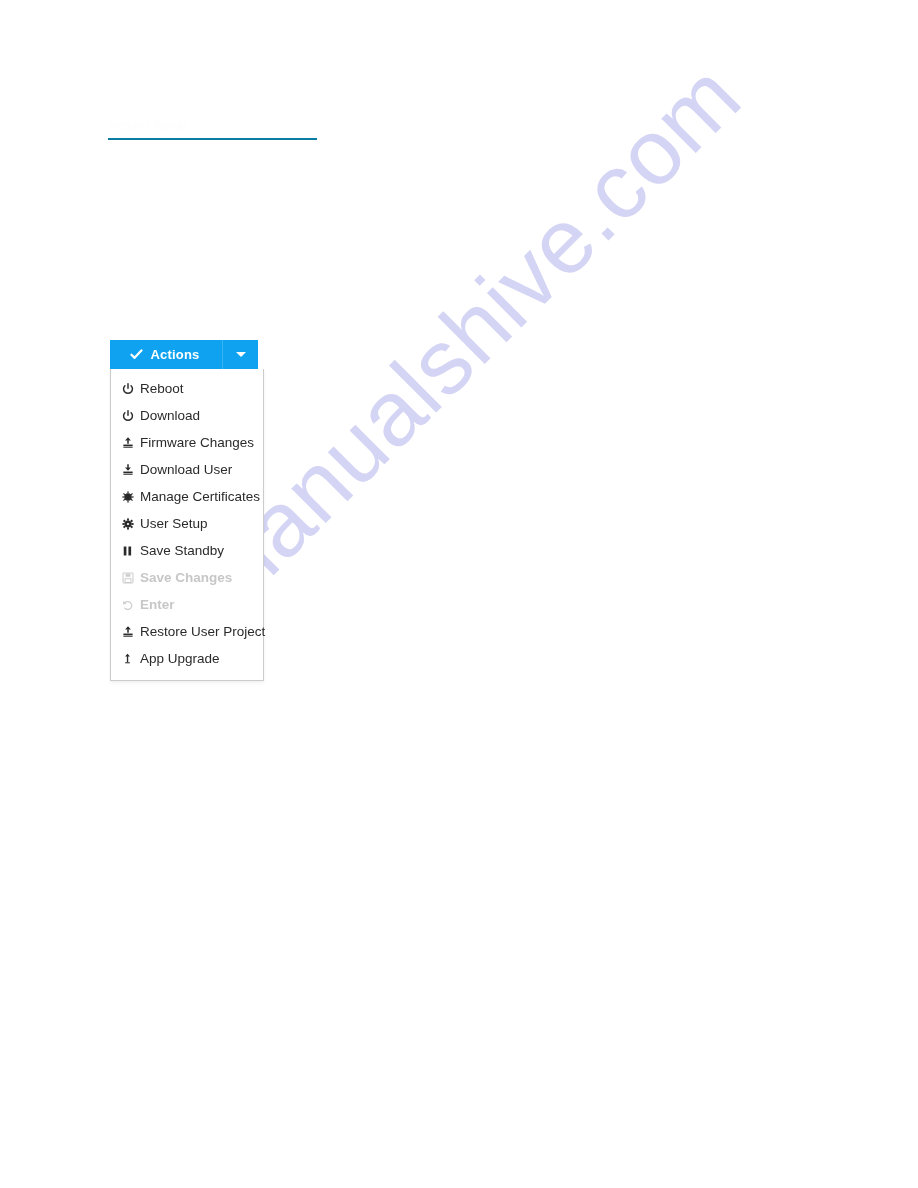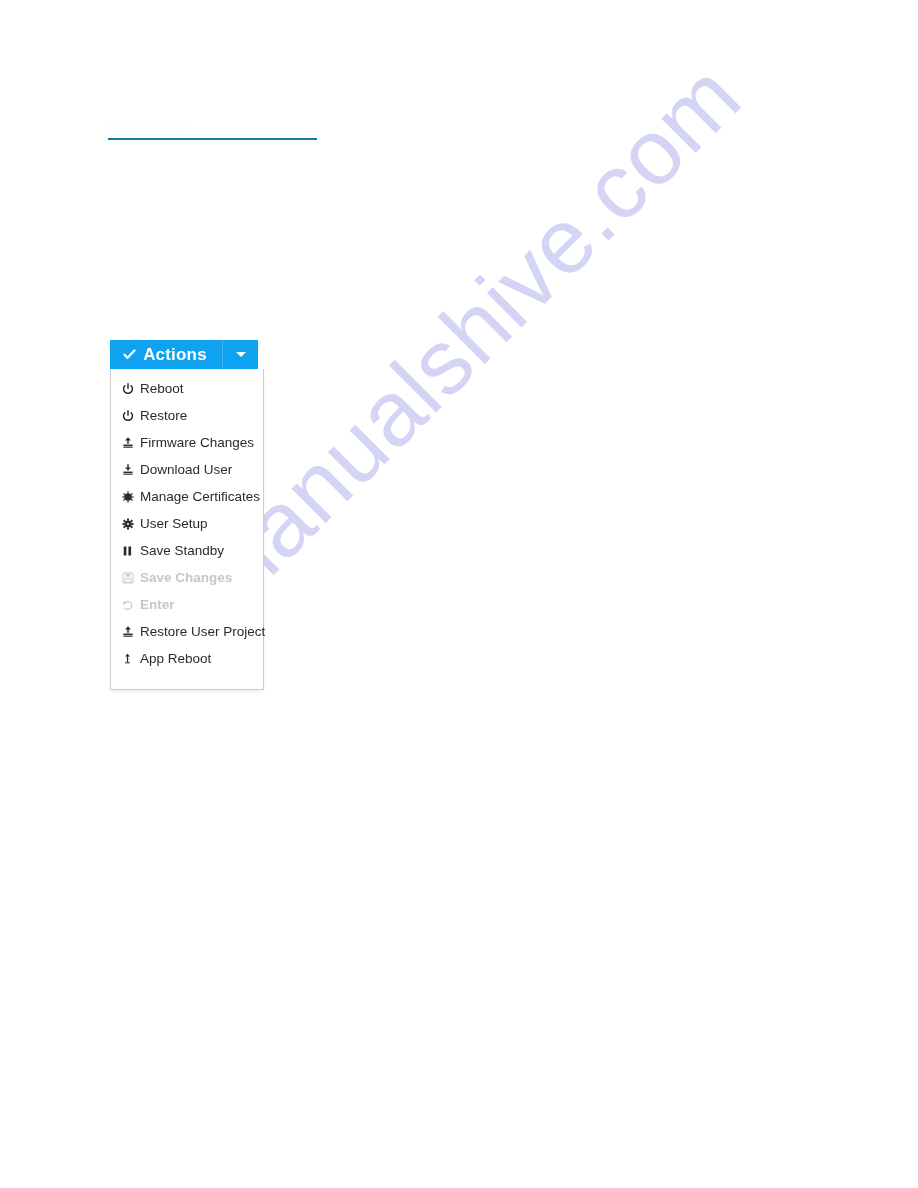--- a/index.html
+++ b/index.html
@@ -80,21 +80,21 @@
   #actions-button {
     flex: 1 1 auto;
     display: flex;
     align-items: center;
     justify-content: center;
     gap: 7px;
     background: #0ea2f0;
     color: #ffffff;
     border: none;
     font-family: "Liberation Sans", sans-serif;
-    font-size: 17px;
+    font-size: 13px;
     font-weight: bold;
     letter-spacing: .2px;
     cursor: pointer;
     padding: 0 10px 0 8px;
     box-sizing: border-box;
   }
   #actions-check-icon {
     display: inline-flex;
     width: 13px;
     height: 13px;
@@ -123,21 +123,21 @@
   
   #actions-menu {
     position: absolute;
     left: 0;
     top: 29px;
     width: 152px;
     background: #ffffff;
     border: 1px solid #cccccc;
     border-top: none;
     box-sizing: content-box;
-    padding: 6px 0 17px 0;
+    padding: 6px 0 8px 0;
     box-shadow: 0 2px 3px rgba(0,0,0,.06);
   }
   .menu-item {
     display: flex;
     align-items: center;
     height: 27px;
     padding: 0 6px 0 10px;
     box-sizing: border-box;
     font-family: "Liberation Sans", sans-serif;
     font-size: 13.5px;
@@ -203,21 +203,21 @@
       <span class="menu-label">Reboot</span>
     </a>
 
     <a class="menu-item" href="#">
       <span class="menu-icon">
         <svg viewBox="0 0 14 14" width="12" height="12" aria-hidden="true">
           <path d="M3.4 3.1 A5.2 5.2 0 1 0 10.6 3.1" fill="none" stroke="#2a2a2a" stroke-width="1.7" stroke-linecap="round"></path>
           <line x1="7" y1="0.9" x2="7" y2="6.2" stroke="#2a2a2a" stroke-width="1.7" stroke-linecap="round"></line>
         </svg>
       </span>
-      <span class="menu-label">Restore</span>
+      <span class="menu-label">Download</span>
     </a>
 
     <a class="menu-item" href="#">
       <span class="menu-icon">
         <svg viewBox="0 0 14 14" width="12" height="13" aria-hidden="true">
           <path d="M7 0.8 L10.4 4.6 L3.6 4.6 Z" fill="#2a2a2a"></path>
           <rect x="6.1" y="4.3" width="1.8" height="4.2" fill="#2a2a2a"></rect>
           <rect x="1.6" y="9.4" width="10.8" height="1.7" fill="#2a2a2a"></rect>
           <rect x="1.6" y="11.8" width="10.8" height="1.3" fill="#2a2a2a"></rect>
         </svg>
@@ -320,17 +320,17 @@
     </a>
 
     <a class="menu-item" href="#">
       <span class="menu-icon">
         <svg viewBox="0 0 14 14" width="11" height="13" aria-hidden="true">
           <path d="M7 0.9 L10.1 4.4 L3.9 4.4 Z" fill="#2a2a2a"></path>
           <rect x="6.2" y="3.9" width="1.7" height="7.8" fill="#2a2a2a"></rect>
           <rect x="4.0" y="11.8" width="6.0" height="1.3" fill="#2a2a2a"></rect>
         </svg>
       </span>
-      <span class="menu-label">App Reboot</span>
+      <span class="menu-label">App Upgrade</span>
     </a>
 
   </div>
 </div>
 
 </body></html>

